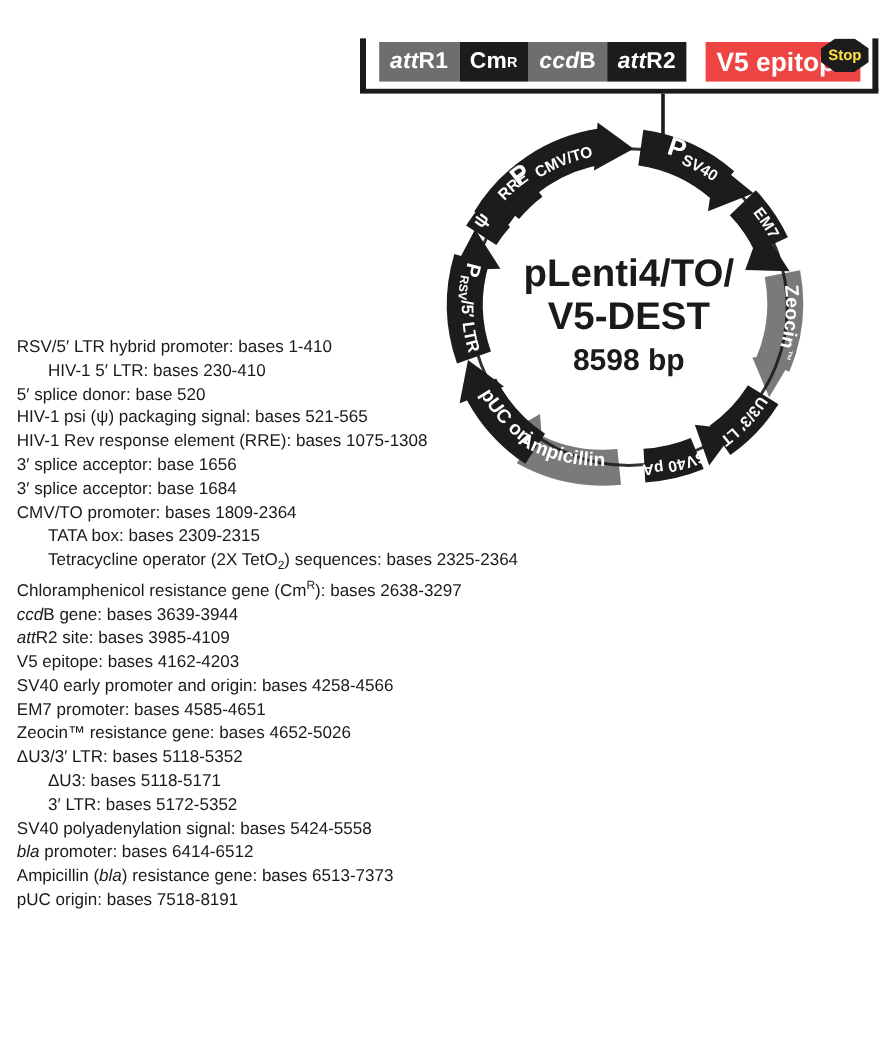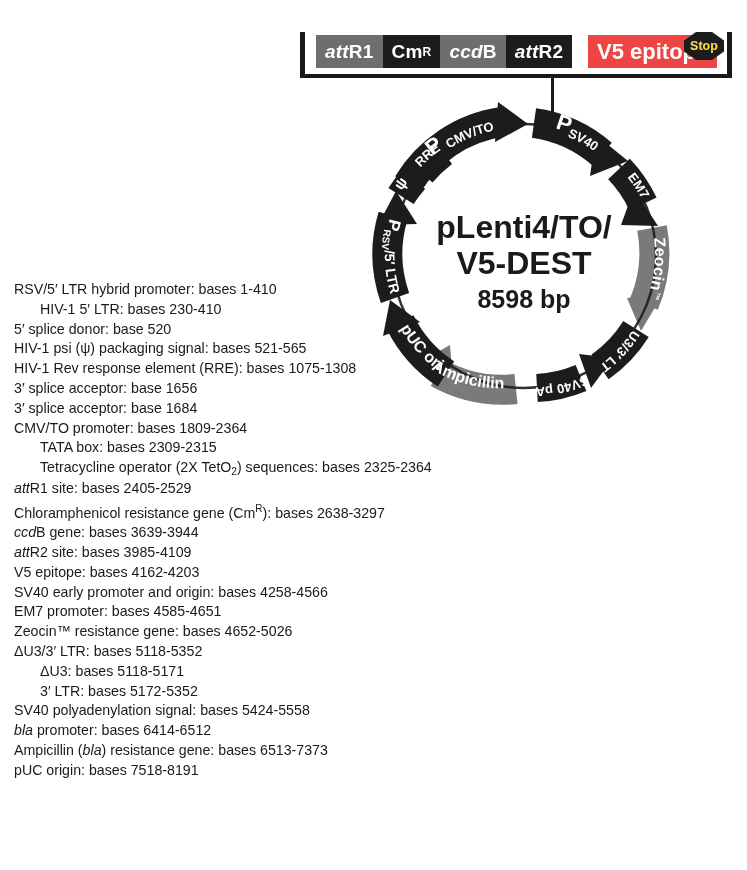--- a/index.html
+++ b/index.html
@@ -247,21 +247,20 @@
       <li>RSV/5′ LTR hybrid promoter: bases 1-410</li>
       <li class="ind1">HIV-1 5′ LTR: bases 230-410</li>
       <li>5′ splice donor: base 520</li>
       <li>HIV-1 psi (ψ) packaging signal: bases 521-565</li>
       <li>HIV-1 Rev response element (RRE): bases 1075-1308</li>
       <li>3′ splice acceptor: base 1656</li>
       <li>3′ splice acceptor: base 1684</li>
       <li>CMV/TO promoter: bases 1809-2364</li>
       <li class="ind1">TATA box: bases 2309-2315</li>
       <li class="ind1">Tetracycline operator (2X TetO<sub>2</sub>) sequences: bases 2325-2364</li>
-      <li><span class="it">att</span>R1 site: bases 2405-2529</li>
       <li>Chloramphenicol resistance gene (Cm<sup>R</sup>): bases 2638-3297</li>
       <li><span class="it">ccd</span>B gene: bases 3639-3944</li>
       <li><span class="it">att</span>R2 site: bases 3985-4109</li>
       <li>V5 epitope: bases 4162-4203</li>
       <li>SV40 early promoter and origin: bases 4258-4566</li>
       <li>EM7 promoter: bases 4585-4651</li>
       <li>Zeocin™ resistance gene: bases 4652-5026</li>
       <li>ΔU3/3′ LTR: bases 5118-5352</li>
       <li class="ind1">ΔU3: bases 5118-5171</li>
       <li class="ind1">3′ LTR: bases 5172-5352</li>

